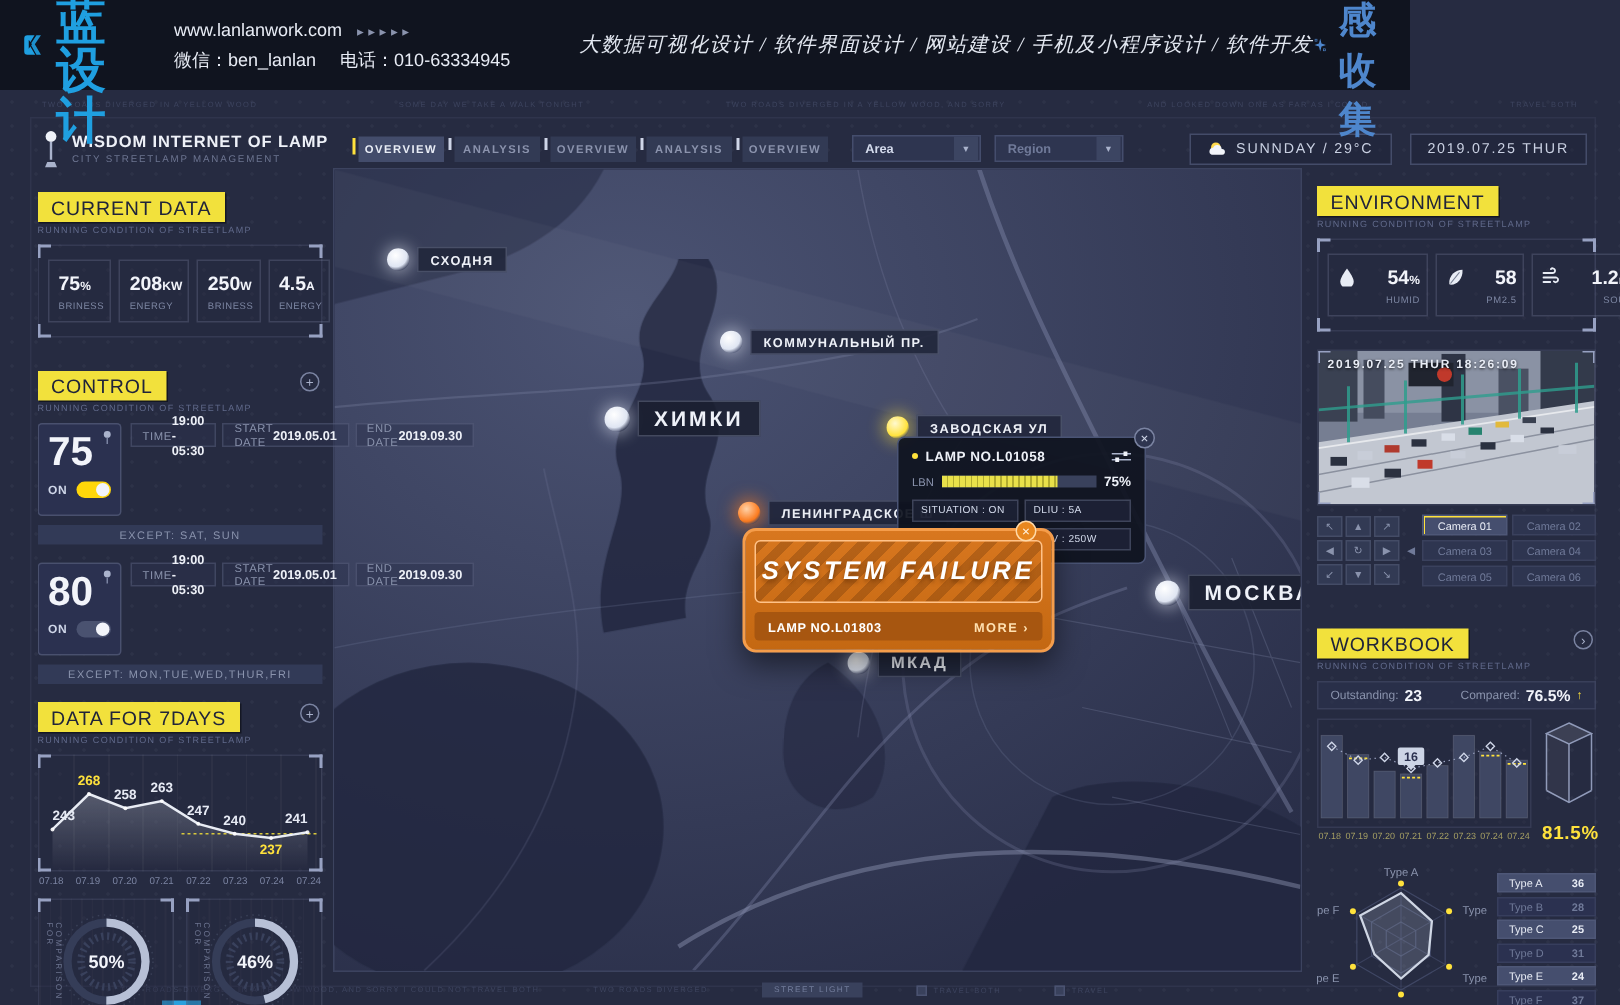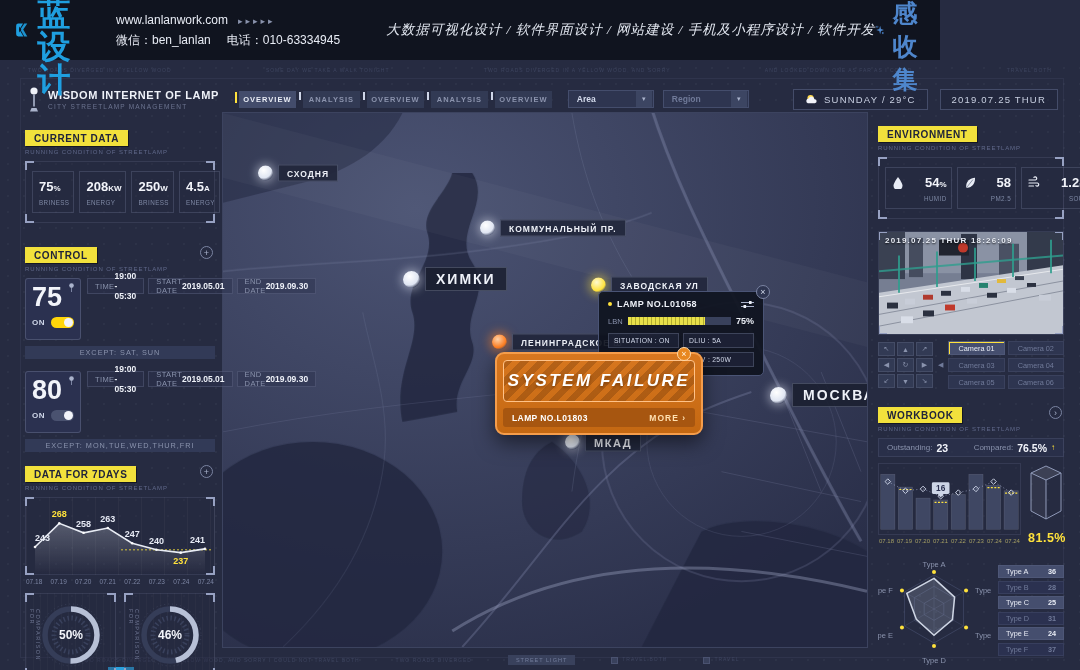--- a/index.html
+++ b/index.html
@@ -57,21 +57,21 @@
   .select.dim .sel-label{color:#707a99;}
   .chev{width:16px;height:16px;margin-right:1px;background:#3c4562;color:#aab3cc;display:flex;
     align-items:center;justify-content:center;font-size:7px;}
   .hstatus{margin-left:auto;display:flex;gap:12px;align-items:center;}
   .stat-box{height:21px;border:1px solid rgba(110,122,160,.45);display:flex;align-items:center;
     gap:6px;padding:0 11px;color:#c9d0e2;font-size:9.5px;letter-spacing:1.2px;background:rgba(30,35,56,.4);}
 
   
   .panel{position:relative;}
   .phead{position:relative;margin-bottom:6px;}
-  .badge{display:inline-block;background:#f2e13c;color:#20243a;font-size:10px;font-weight:bold;
+  .badge{display:inline-block;background:#f2e13c;color:#20243a;font-size:13px;font-weight:normal;
     letter-spacing:.6px;padding:3px 9px 2px;box-shadow:1px 1px 0 rgba(0,0,0,.45);}
   .psub{font-size:6px;color:#60698a;letter-spacing:.9px;margin-top:3px;text-transform:uppercase;}
   .round-btn{position:absolute;right:2px;top:1px;width:13px;height:13px;border:1px solid #7b84a2;
     border-radius:50%;color:#aab3cc;font-size:9px;line-height:12px;text-align:center;cursor:pointer;}
   .corner{position:relative;border:1px solid rgba(140,150,185,.16);}
   .corner::before,.corner::after,.corner .c2::before,.corner .c2::after{content:"";position:absolute;
     width:7px;height:7px;border:0 solid #97a1c2;}
   .corner::before{top:-1px;left:-1px;border-top-width:2px;border-left-width:2px;}
   .corner::after{bottom:-1px;right:-1px;border-bottom-width:2px;border-right-width:2px;}
   .corner .c2::before{top:-1px;right:-1px;border-top-width:2px;border-right-width:2px;}
@@ -583,21 +583,21 @@
                   <path d="M1 4 h6.5 a1.6 1.6 0 1 0 -1.6 -2.6 M1 7 h8.5 a1.6 1.6 0 1 1 -1.6 2.6 M1 10 h4.5" stroke="#e8ecf5" stroke-width="1.2" fill="none" stroke-linecap="round"></path>
                 </svg>
                 <div class="val"><span>1.2</span><span class="unit">m/s</span></div>
               </div>
               <div class="lbl">SOUTH</div>
             </div>
             <i class="c2"></i>
           </div>
       </section>
 
-      <section class="panel" style="margin-bottom:16px">
+      <section class="panel" style="margin-bottom:28px">
         <div class="cam-view corner">
           <svg viewBox="0 0 184 104" preserveAspectRatio="none">
             <rect width="184" height="104" fill="#767e92"></rect>
             <rect width="184" height="42" fill="#868e a2" opacity="0"></rect>
             <rect width="184" height="42" fill="#8a92a4"></rect>
             <rect x="0" y="0" width="26" height="48" fill="#3a4152"></rect>
             <rect x="30" y="6" width="14" height="40" fill="#454c5e"></rect>
             <rect x="82" y="2" width="16" height="46" fill="#2e3445"></rect>
             <rect x="120" y="12" width="20" height="32" fill="#4a5163"></rect>
             <rect x="148" y="0" width="36" height="52" fill="#333a4b"></rect>

